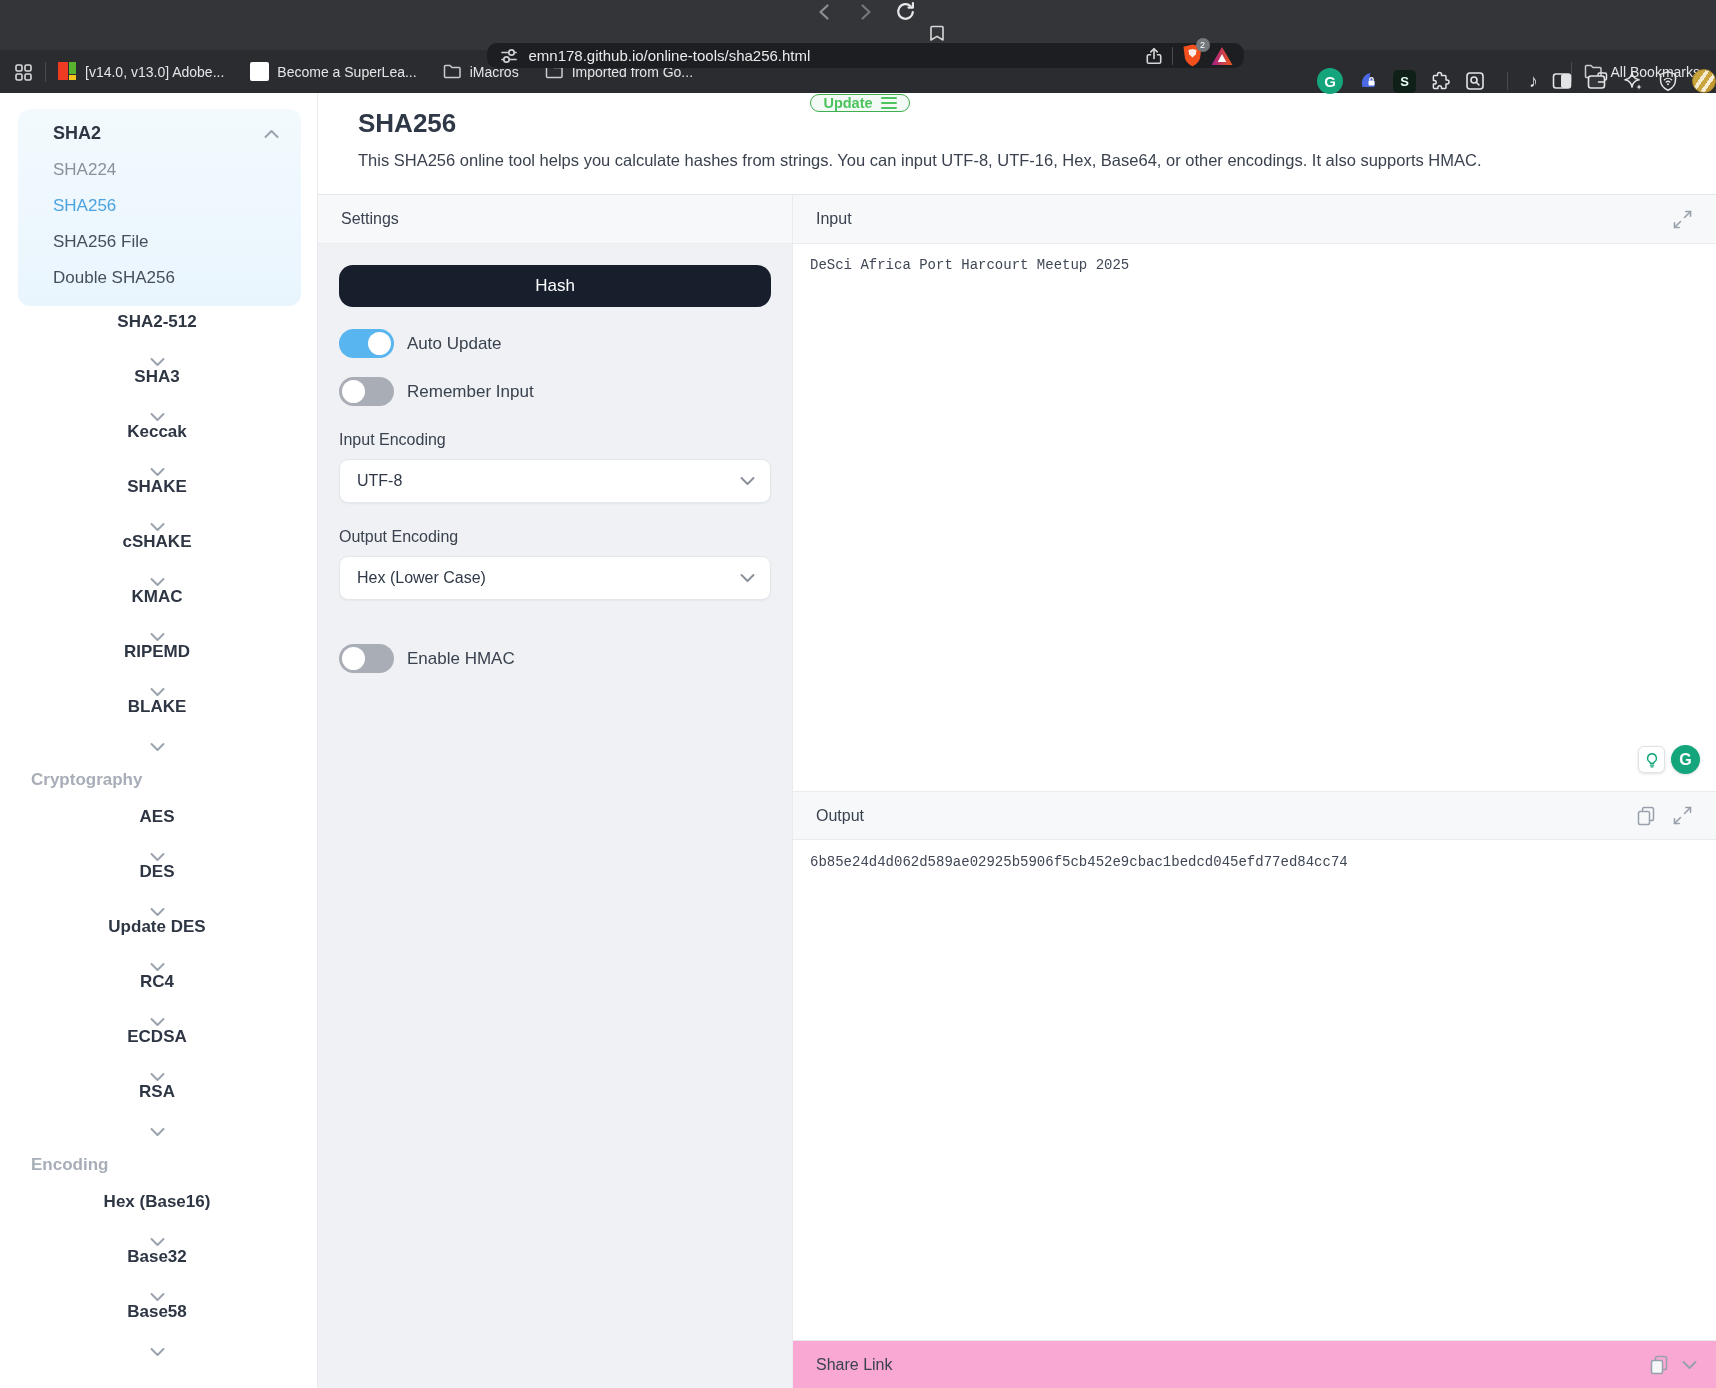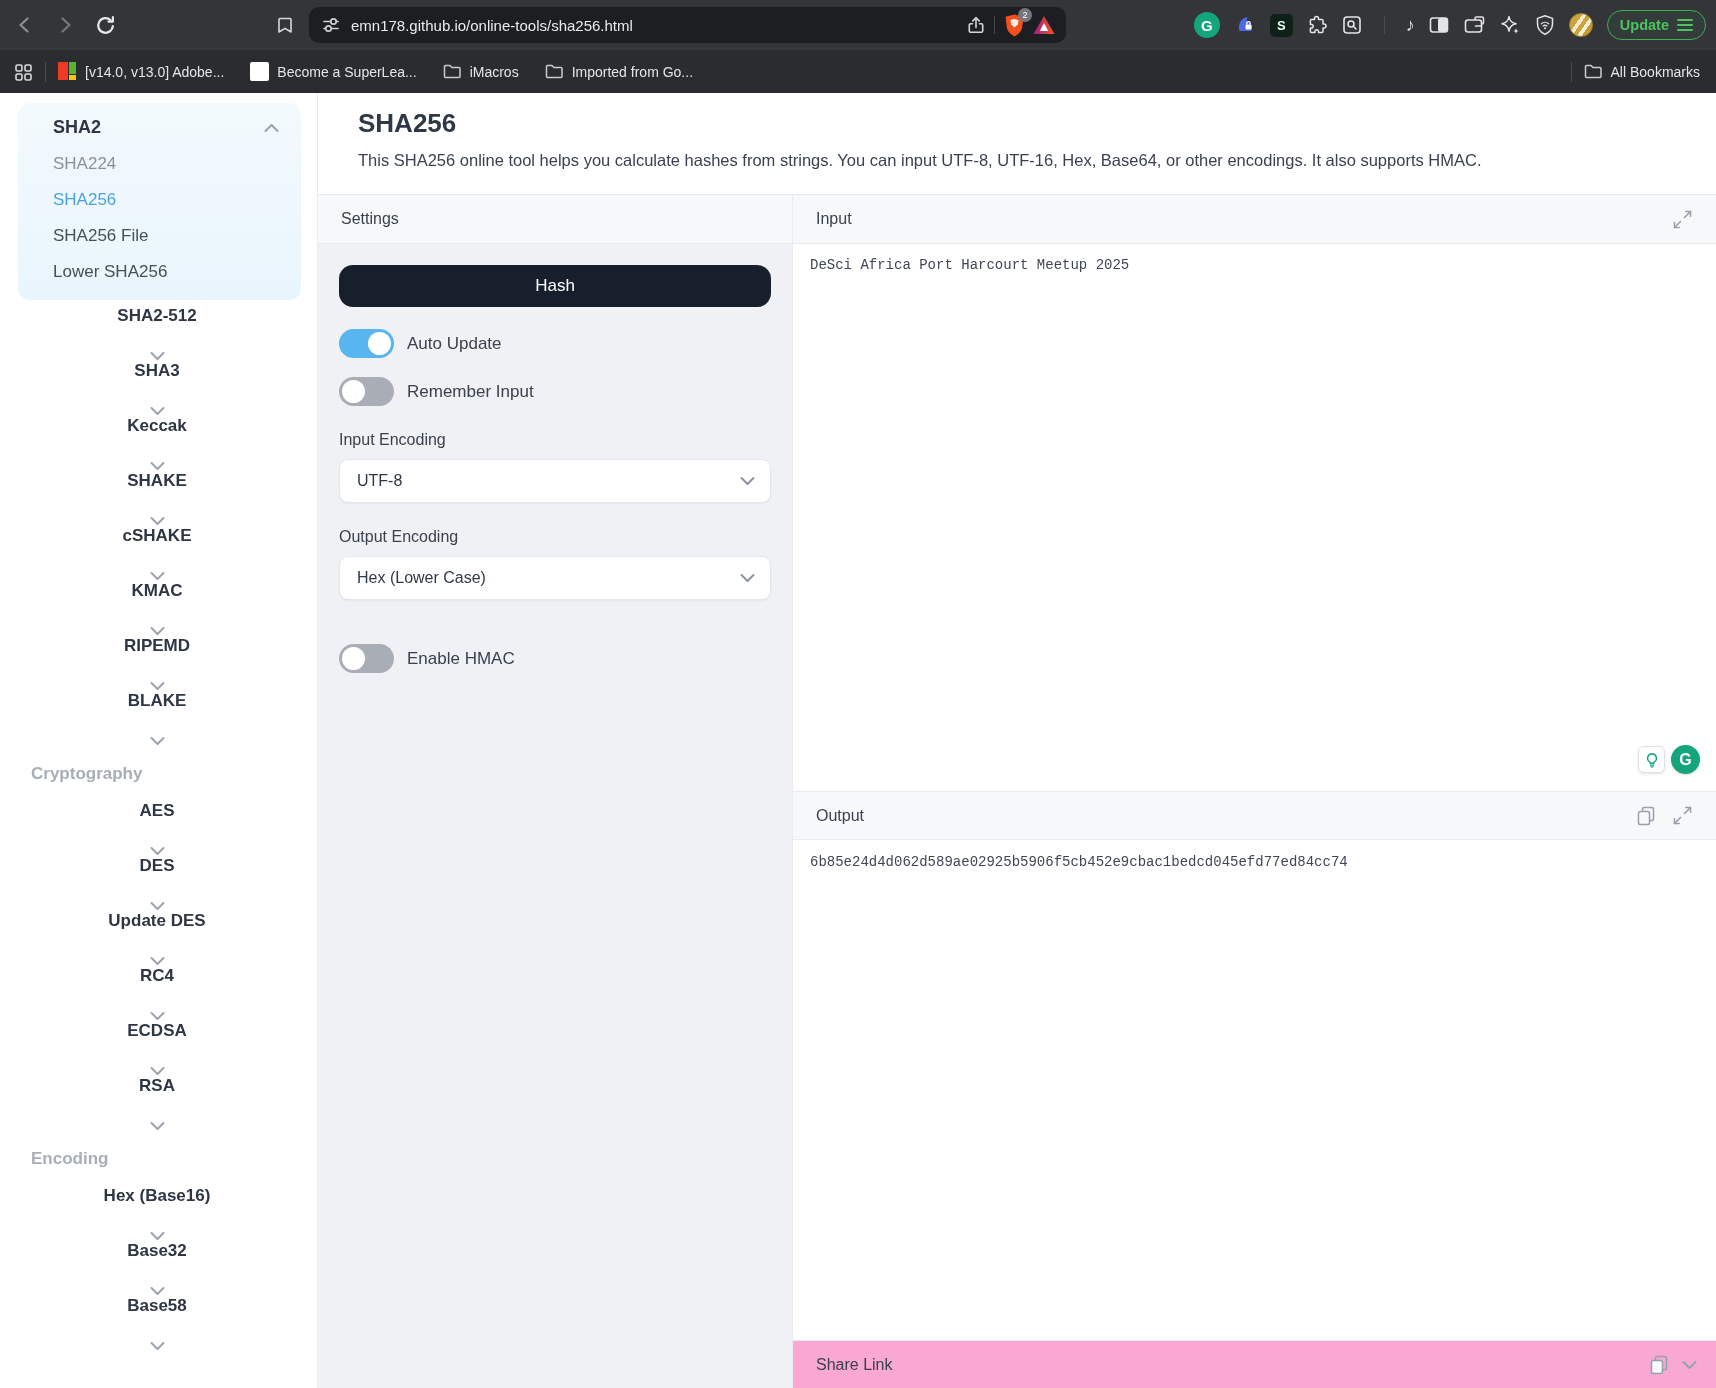--- a/index.html
+++ b/index.html
@@ -1,20 +1,20 @@
 <!DOCTYPE html>
 <html><head>
 <meta charset="utf-8">
 <style>
   * { box-sizing: border-box; margin: 0; padding: 0; }
   html,body { width:1716px; height:1388px; overflow:hidden; }
   body { font-family:"Liberation Sans", sans-serif; background:#fff; }
 
   
-  .topbar { height:50px; background:#343539; display:flex; align-items:center; position:relative; }
+  .topbar { height:50px; background:#343539; display:flex; align-items:center; position:relative;flex-direction:column; }
   .nav-btns { display:flex; align-items:center; gap:18px; padding-left:14px; }
   .icon { display:inline-flex; align-items:center; justify-content:center; flex:0 0 auto; }
   .bm-add { margin-left:158px; }
   .urlbar { margin-left:14px; width:757px; height:36px; background:#1d1e22; border-radius:10px;
             display:flex; align-items:center; padding:0 10px 0 12px; }
   .url-text { color:#e9eaeb; font-size:15px; flex:1; margin-left:10px; white-space:nowrap; overflow:hidden; }
   .vsep { width:1px; height:18px; background:#4a4b4f; margin:0 8px; }
   .shield-wrap { position:relative; }
   .badge { position:absolute; top:-5px; right:-6px; width:14px; height:14px; border-radius:50%;
            background:#74777c; color:#fff; font-size:9px; display:flex; align-items:center; justify-content:center; }
@@ -35,21 +35,21 @@
   .bm-item { display:flex; align-items:center; gap:8px; margin-right:26px; color:#e4e5e6; font-size:14px; white-space:nowrap; }
   .adobe-ic { width:19px; height:19px; display:grid; grid-template-columns:10px 7px; grid-template-rows:12px 5px; gap:1px; }
   .adobe-ic b:nth-child(1){ background:#ef3b24; grid-row:1/3; }
   .adobe-ic b:nth-child(2){ background:#59b32f; }
   .adobe-ic b:nth-child(3){ background:#f5c51d; }
   .white-sq { width:19px; height:19px; background:#fff; border-radius:2px; }
   .bm-right { margin-left:auto; display:flex; align-items:center; }
 
   
   .page { display:flex; height:1295px; }
-  .sidebar { width:318px; flex:0 0 318px; border-right:1px solid #e9ebee; padding-top:10px; overflow:hidden; }
+  .sidebar { width:318px; flex:0 0 318px; border-right:1px solid #e9ebee; padding-top:16px; overflow:hidden; }
   .panel { margin:0 16px 6px 18px; background:linear-gradient(180deg,#f3fafe,#e9f5fd);
            border-radius:12px; padding:6px 0 10px 0; }
   .panel-head { display:flex; align-items:center; justify-content:space-between; padding:8px 22px 8px 35px; }
   .panel-head span { font-size:18px; font-weight:700; color:#2e3644; }
   .sub-item { display:block; padding:8px 22px 8px 35px; font-size:17px; text-decoration:none; }
   .sub-grey { color:#8a919b; }
   .sub-active { color:#4aa3e0; }
   .sub-dark { color:#474e5c; }
   .nav-row { height:55px; display:flex; align-items:center; justify-content:space-between;
              padding:0 38px 0 35px; cursor:pointer;flex-direction:column; }
@@ -296,21 +296,21 @@
         <span>SHA2</span>
         <span class="icon">
           <svg width="15" height="10">
               <polyline points="1.5,8 7.5,2 13.5,8" fill="none" stroke="#9aa3ad" stroke-width="2" stroke-linecap="round" stroke-linejoin="round"></polyline>
             </svg>
         </span>
       </div>
       <a class="sub-item sub-grey">SHA224</a>
       <a class="sub-item sub-active">SHA256</a>
       <a class="sub-item sub-dark">SHA256 File</a>
-      <a class="sub-item sub-dark">Lower SHA256</a>
+      <a class="sub-item sub-dark">Double SHA256</a>
     </div>
 
     <div class="nav-row">
         <span>SHA2-512</span>
         <svg width="15" height="10">
           <polyline points="1.5,2 7.5,8 13.5,2" fill="none" stroke="#9aa3ad" stroke-width="2" stroke-linecap="round" stroke-linejoin="round"></polyline>
         </svg>
       </div>
     <div class="nav-row">
         <span>SHA3</span>

